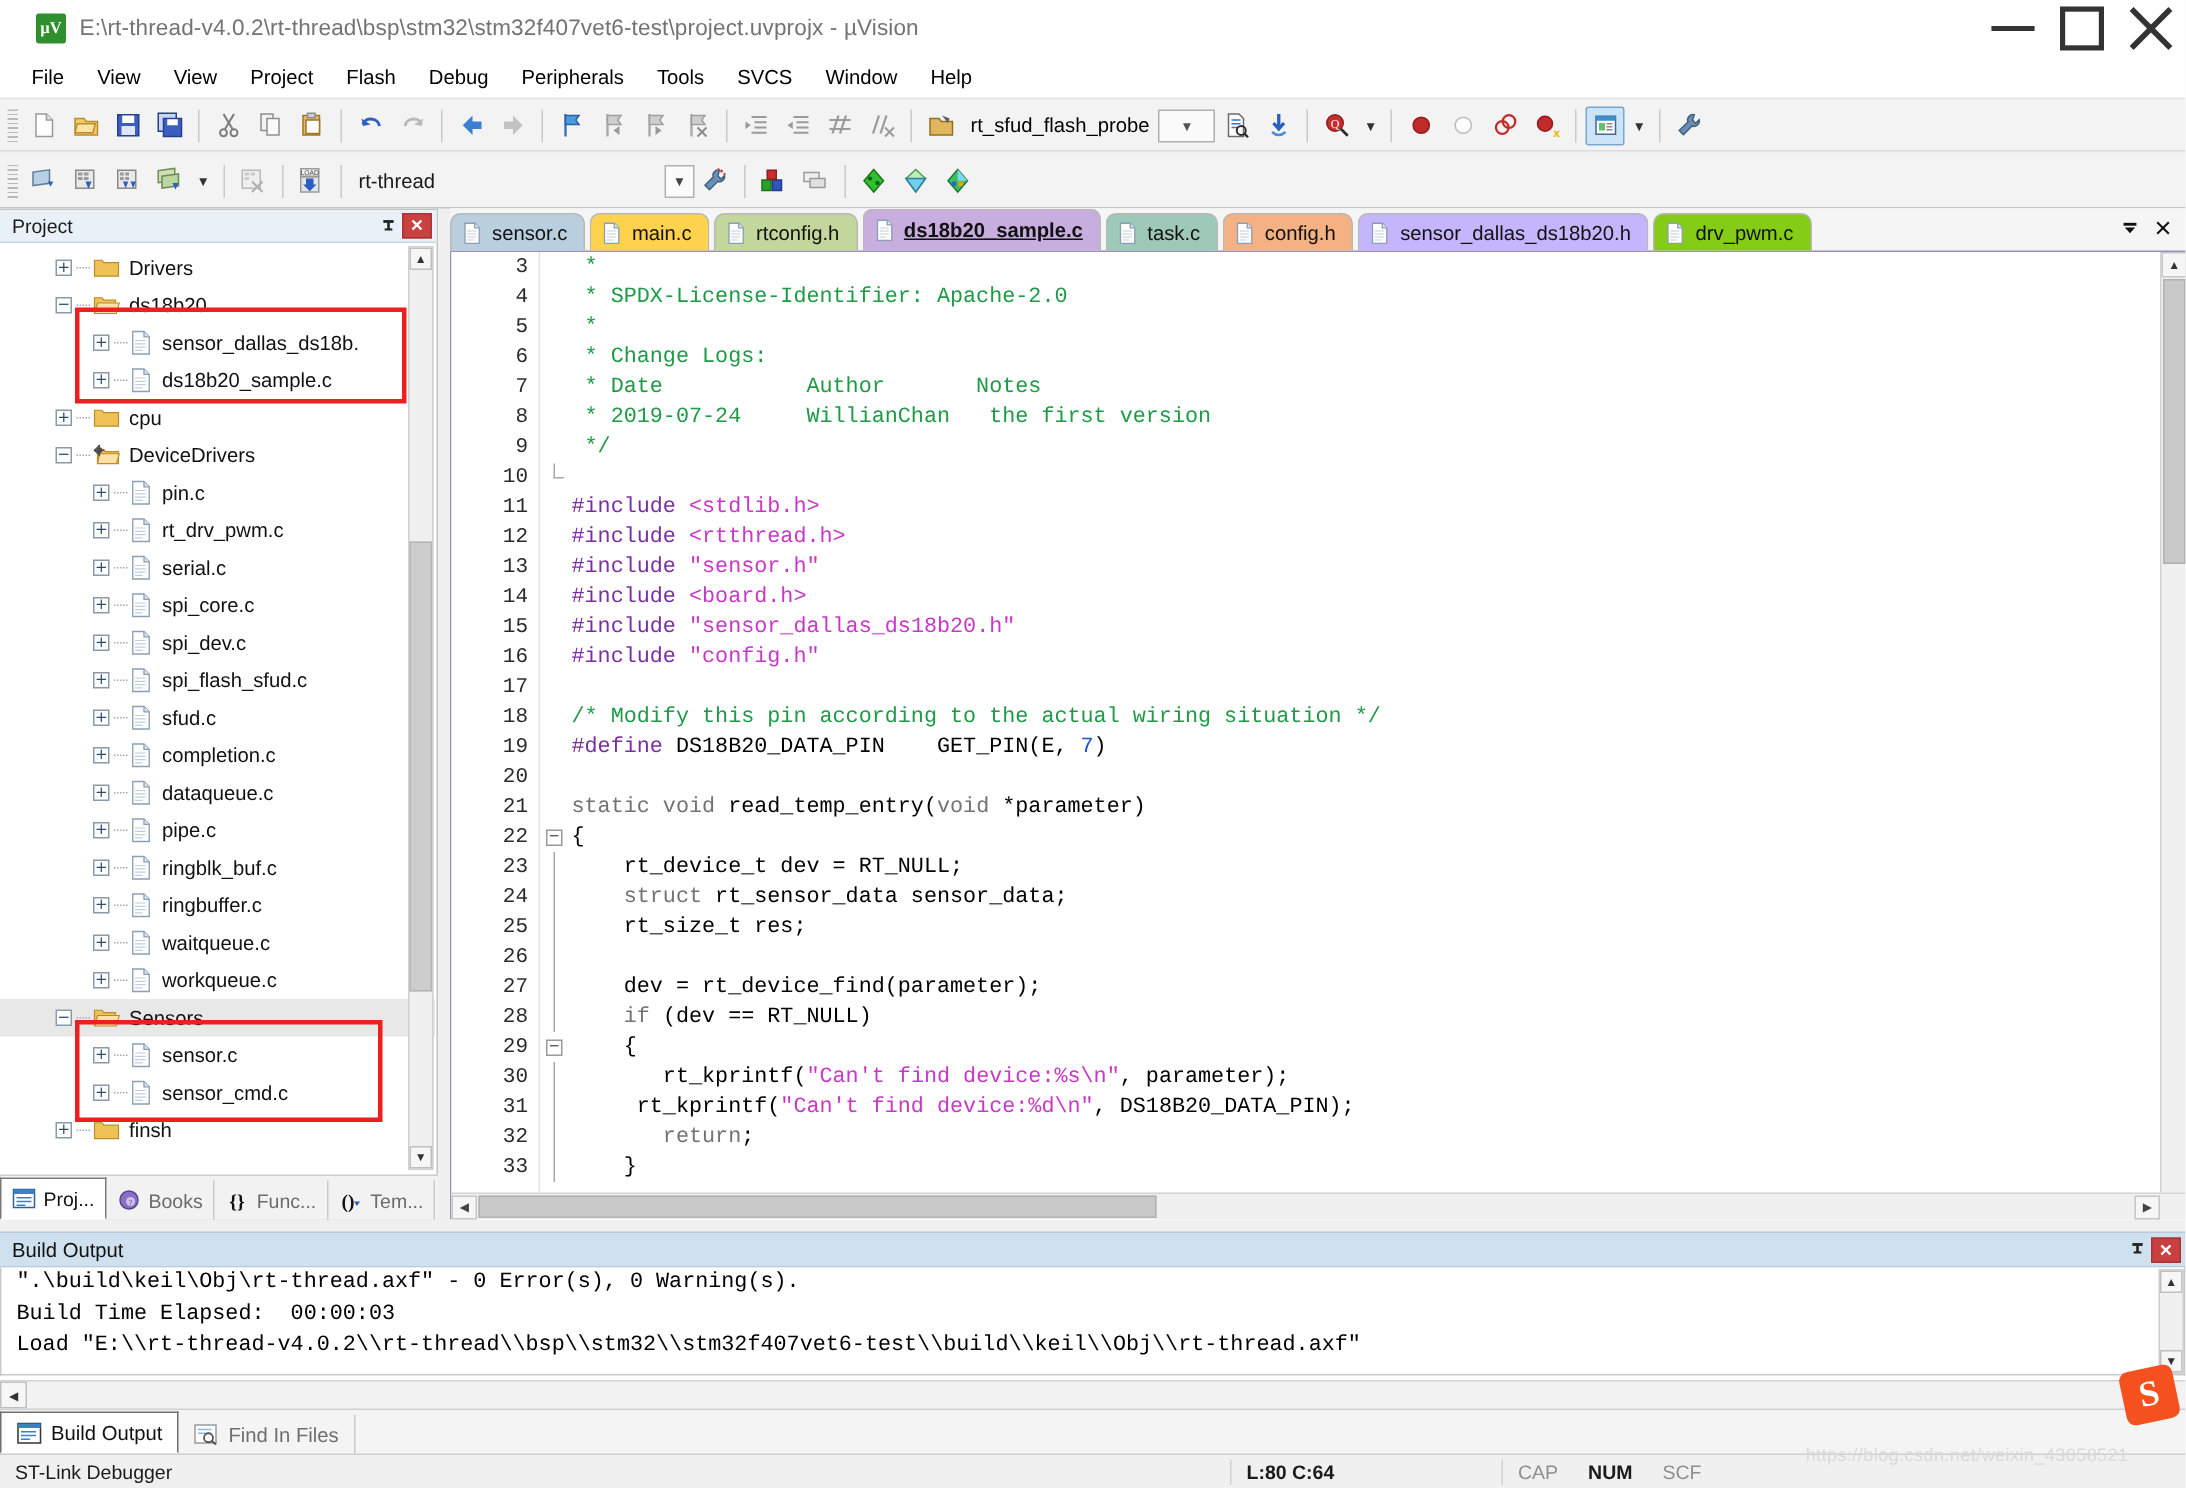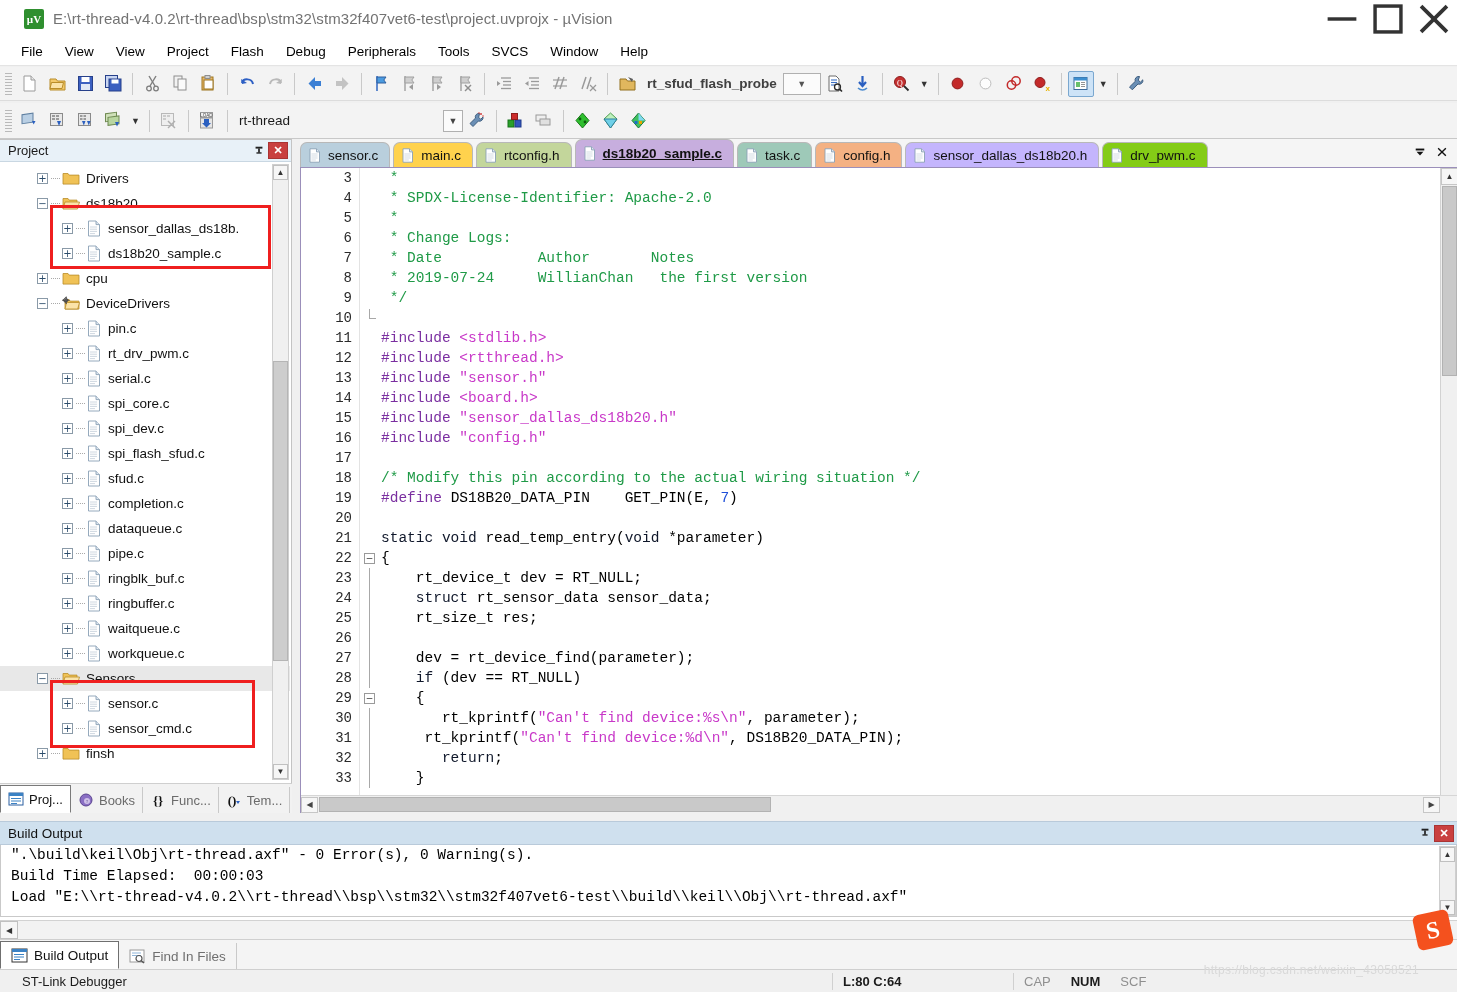--- a/index.html
+++ b/index.html
@@ -47,21 +47,21 @@
     background:#f3f3f3; display:flex; align-items:center;
     border-bottom: 1px solid #dcdcdc;
   }
   .toolbar.row1 { top:67px; }
   .toolbar.row2 { top:103px; height:36px; border-bottom:1px solid #c8c8c8; }
   .grip { width:7px; height:22px; margin:0 3px 0 5px;
           background: repeating-linear-gradient(to bottom,#b9b9b9 0 1px, transparent 1px 3px); }
   .tb-sep { width:1px; height:22px; background:#c9c9c9; margin:0 5px; }
   .tb-btn { width:26px; height:26px; margin:0 1px; display:flex; align-items:center; justify-content:center; border-radius:2px; }
   .tb-btn.active { background:#cde3f7; border:1px solid #7aa7cf; }
-  .tb-label { font-size:13.5px; color:#404040; padding:0 6px;font-weight:bold; }
+  .tb-label { font-size:13.5px; color:#000000; padding:0 6px; }
   .tb-combo {
     width: 38px; height:22px; border:1px solid #b0b0b0; background:#fbfbfb;
     display:flex; align-items:center; justify-content:center; color:#555; font-size:9px;
   }
   .tb-target {
     width: 210px; height:22px; display:flex; align-items:center;
     font-size:13.5px; padding-left:6px; color:#1a1a1a;
   }
   .tb-target-wrap { display:flex; align-items:center; }
   .tb-arrow { width:20px; height:22px; border:1px solid #b0b0b0; background:#fbfbfb;
@@ -156,21 +156,21 @@
                      background:#f0f0f0; border-left:1px solid #d2d2d2; }
   .gutter-num { position:absolute; left:0; top:0; width:58px; bottom:18px; background:#fff; }
   .fold-col { position:absolute; left:58px; top:0; width:22px; bottom:18px; background:#ffffff;
               border-left:1px solid #e3e3e3; }
   .code-text { position:absolute; left:80px; top:0; right:18px; bottom:18px; overflow:hidden; }
   .cline { height:20px; line-height:20px; font-family:"Liberation Mono", monospace; font-size:14.5px;
            white-space:pre; }
   .lnum { height:20px; line-height:20px; text-align:right; padding-right:7px;
           font-family:"Liberation Mono", monospace; font-size:14px; color:#2a2a2a; }
   .c-com { color:#1f9a47; }
-  .c-key { color:#0f172a; }
+  .c-key { color:#737373; }
   .c-str { color:#c838c8; }
   .c-pre { color:#7a2fa0; }
   .c-num { color:#1f4fd8; }
   .c-pln { color:#000; }
   .fold-box { width:11px; height:11px; border:1px solid #9a9a9a; background:#fff; color:#333;
               font-size:9px; line-height:9px; text-align:center; font-family:"DejaVu Sans",sans-serif;
               margin-left:4px; }
   .fold-line { width:1px; background:#a8a8a8; margin-left:9px; }
 
   .code-hscroll { position:absolute; left:0; right:0; bottom:0; height:18px; background:#f0f0f0;
@@ -1469,21 +1469,21 @@
             </g>
             <circle cx="10" cy="9.5" r="3" fill="none" stroke="#555" stroke-width="1.2"></circle>
             <line x1="12" y1="11.5" x2="15" y2="14" stroke="#555" stroke-width="1.5"></line>
           </svg>
       </span>
       <span>Find In Files</span>
     </div>
   </div>
 
   <div class="statusbar">
-    <div class="st-cell" style="width:820px;margin-left:12px;">ST-Link Debugger</div>
+    <div class="st-cell" style="width:820px;">ST-Link Debugger</div>
     <div class="st-div"></div>
     <div class="st-cell st-bold" style="width:180px;">L:80 C:64</div>
     <div class="st-div"></div>
     <div class="st-cell st-dim">CAP</div>
     <div class="st-cell st-bold">NUM</div>
     <div class="st-cell st-dim">SCF</div>
   </div>
 
   <div class="watermark">https://blog.csdn.net/weixin_43058521</div>
   <div class="sogou">S</div>

